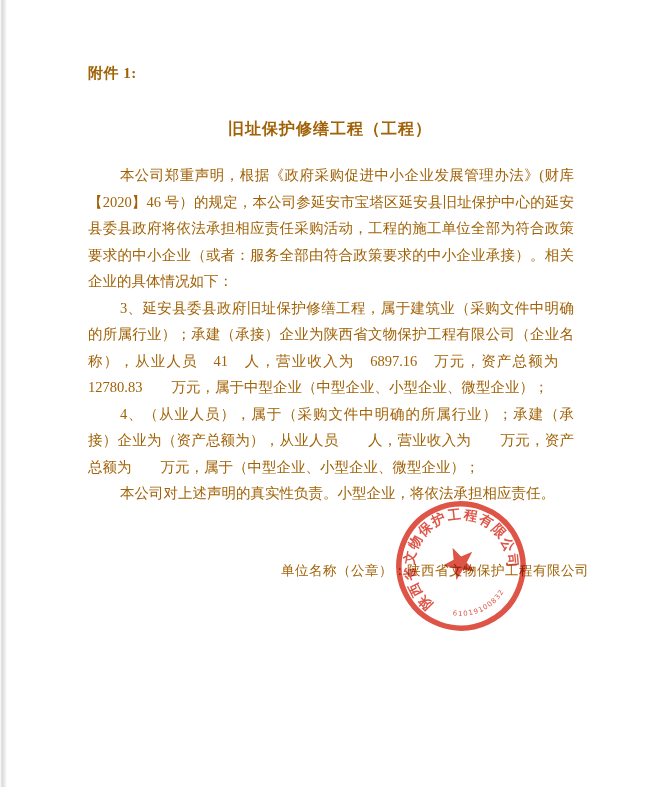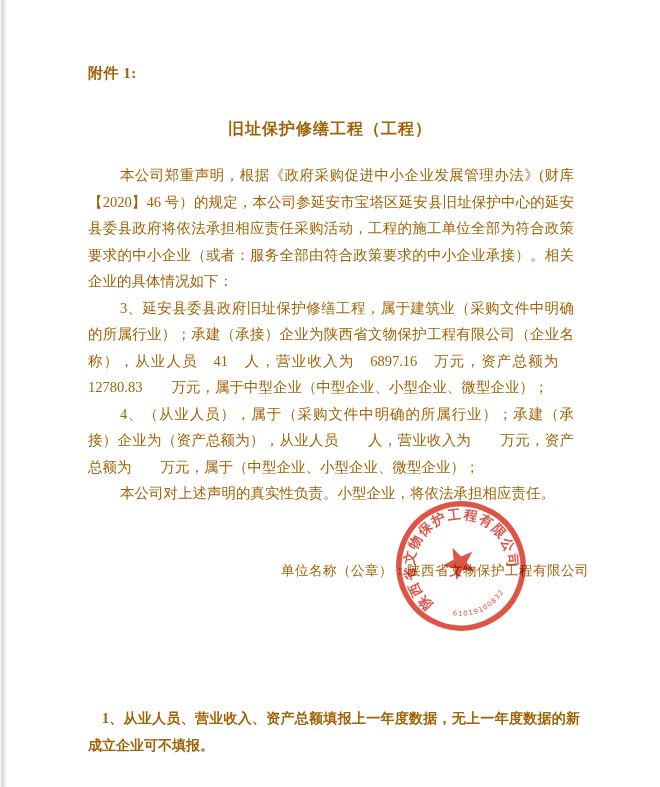--- a/index.html
+++ b/index.html
@@ -71,14 +71,13 @@
       <polygon points="70,50 74.1,61.3 86.2,61.8 76.7,69.2 80,80.8 70,74 60,80.8 63.3,69.2 53.8,61.8 65.9,61.3" fill="#d93a2b"></polygon>
       <text font-size="13.5" font-weight="bold" letter-spacing="1.5" font-family="Liberation Serif, DejaVu Serif, serif" fill="#d93a2b">
         <textPath href="#arcTop" startOffset="50%" text-anchor="middle">陕西省文物保护工程有限公司</textPath>
       </text>
       <text font-size="7" letter-spacing="1" font-family="DejaVu Sans, sans-serif" fill="#d93a2b">
         <textPath href="#arcBot" startOffset="50%" text-anchor="middle">61019100832</textPath>
       </text>
     </g>
   </svg>
 
-  <div class="footnote">1、从业人员、营业收入、资产总额填报上一年度数据，无上一年度数据的新成立企业可不填报。</div>
 </div>
 
 </body></html>

